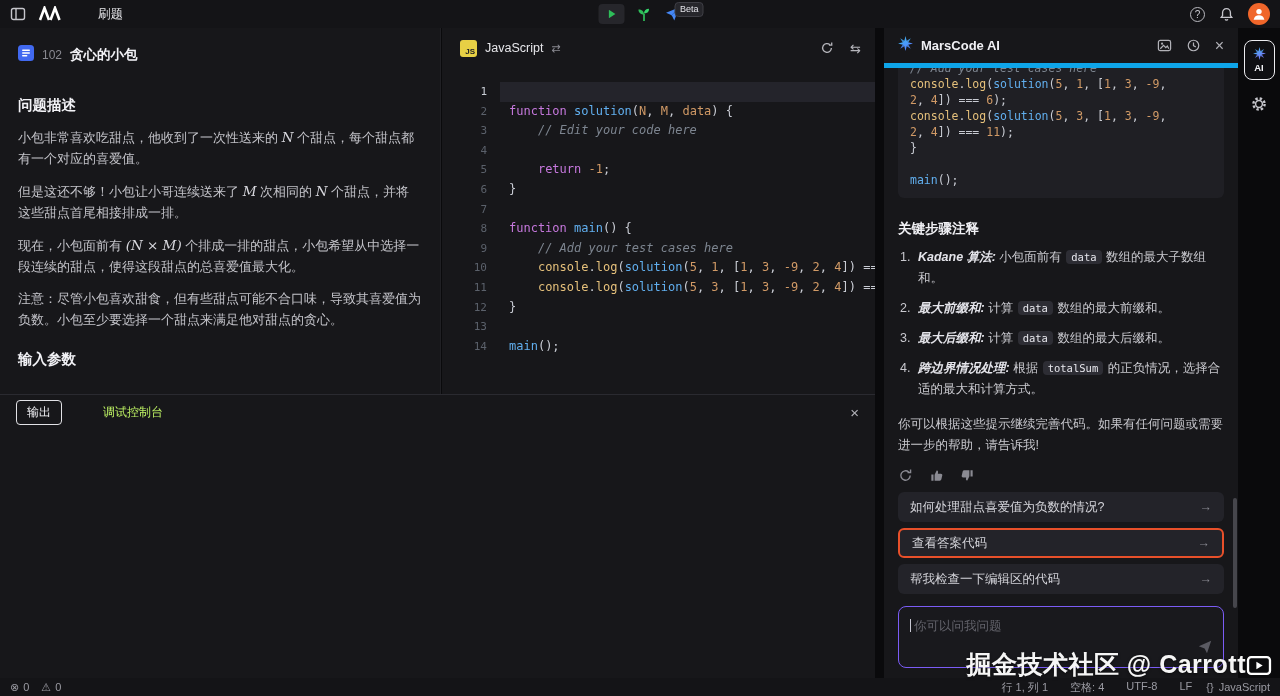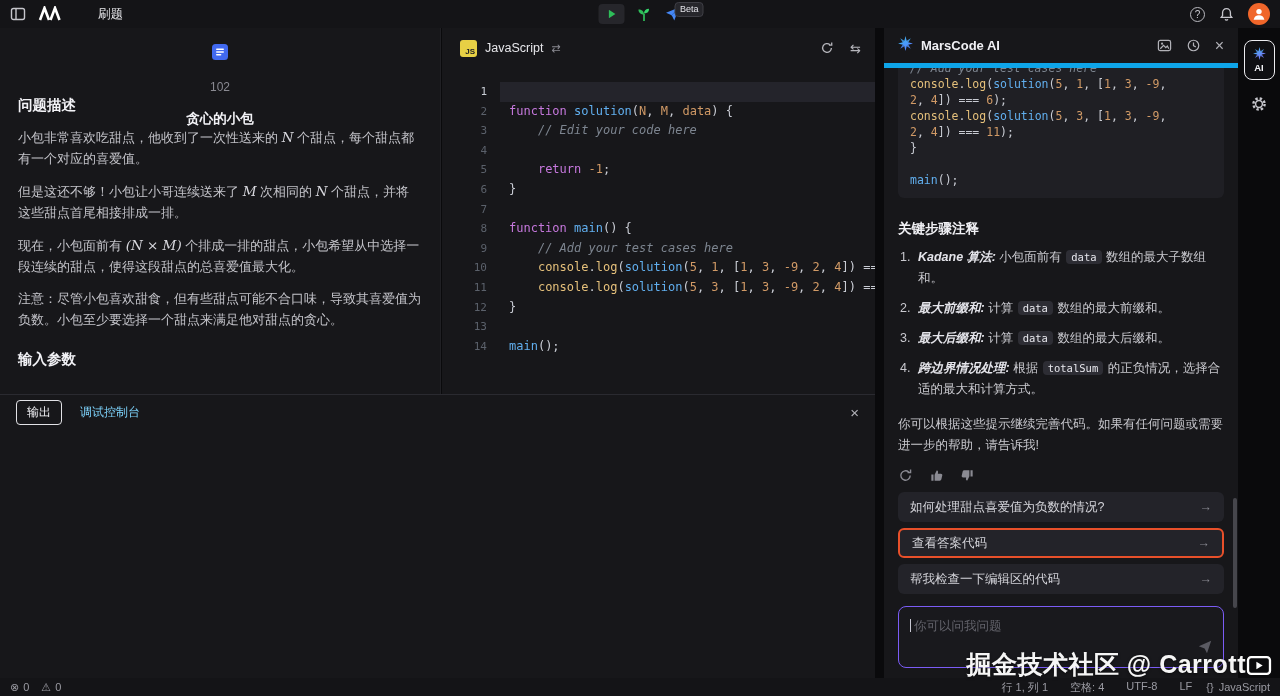--- a/index.html
+++ b/index.html
@@ -19,34 +19,34 @@
   .beta{position:absolute;top:-4px;right:-22px;background:#26262b;border:1px solid #3e3e45;border-radius:4px;
         font-size:9px;line-height:1;padding:2px 4px;color:#e2e2e8;}
   .tb-right{display:flex;align-items:center;gap:14px;}
   .help{width:15px;height:15px;border:1.2px solid #b9b9bf;border-radius:50%;font-size:10px;
         display:flex;align-items:center;justify-content:center;color:#c9c9cf;}
   .avatar{width:22px;height:22px;border-radius:50%;background:#f0662a;display:flex;align-items:center;justify-content:center;overflow:hidden;}
 
   
   .problem-panel{position:absolute;left:0;top:28px;width:441px;height:366px;background:#17171a;
                  border-right:1px solid #202024;padding:16px 18px 0;overflow:hidden;}
-  .prob-head{display:flex;align-items:center;gap:16px;height:22px;flex-direction:column;}
+  .prob-head{display:flex;align-items:center;gap:8px;height:22px;}
   .prob-id{color:#8a8a92;font-size:12px;}
   .prob-title{font-size:13.5px;font-weight:bold;color:#f2f2f6;}
   .prob-sec{margin-top:30px;font-size:14.5px;font-weight:bold;color:#f2f2f6;}
   .prob-sec.second{margin-top:20px;}
   .prob-p{margin-top:12px;font-size:13px;line-height:20.5px;color:#c3c3c9;}
   .math{font-family:"DejaVu Serif","Liberation Serif",serif;font-style:italic;font-size:13.5px;color:#d8d8de;}
 
   
   .bottom-panel{position:absolute;left:0;top:394px;width:875px;height:284px;background:#17171a;border-top:1px solid #2a2a30;}
   .bp-head{height:34px;display:flex;align-items:center;padding:0 16px;gap:18px;}
   .tab-pill{font-size:12px;cursor:pointer;}
   .tab-pill.active{border:1px solid #e2e2e6;color:#f2f2f6;border-radius:4px;padding:3px 10px;}
-  .tab-pill.inactive{color:#7dd3fc;}
+  .tab-pill.inactive{color:#bef264;margin-left:23px;}
   .bp-close{margin-left:auto;color:#b2b2b8;font-size:15px;line-height:1;cursor:pointer;}
 
   
   .editor-panel{position:absolute;left:442px;top:28px;width:433px;height:366px;background:#17171a;overflow:hidden;}
   .ed-head{height:40px;display:flex;align-items:center;gap:8px;padding:0 14px 0 18px;}
   .js-badge{width:17px;height:17px;background:#e7d045;border-radius:3px;position:relative;flex:none;}
   .js-badge b{position:absolute;right:2px;bottom:1px;font-size:8px;color:#222;font-family:"Liberation Sans",sans-serif;}
   .ed-lang{font-size:12.5px;color:#e6e6ea;}
   .ed-switch{color:#8a8a92;font-size:11px;}
   .ed-actions{margin-left:auto;display:flex;gap:16px;align-items:center;color:#b6b6bc;font-size:13px;}

